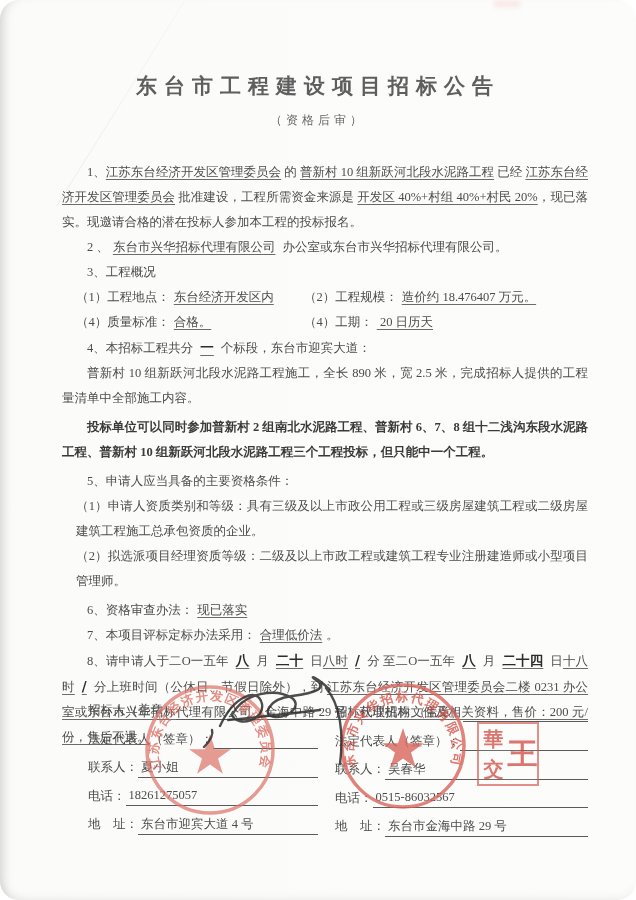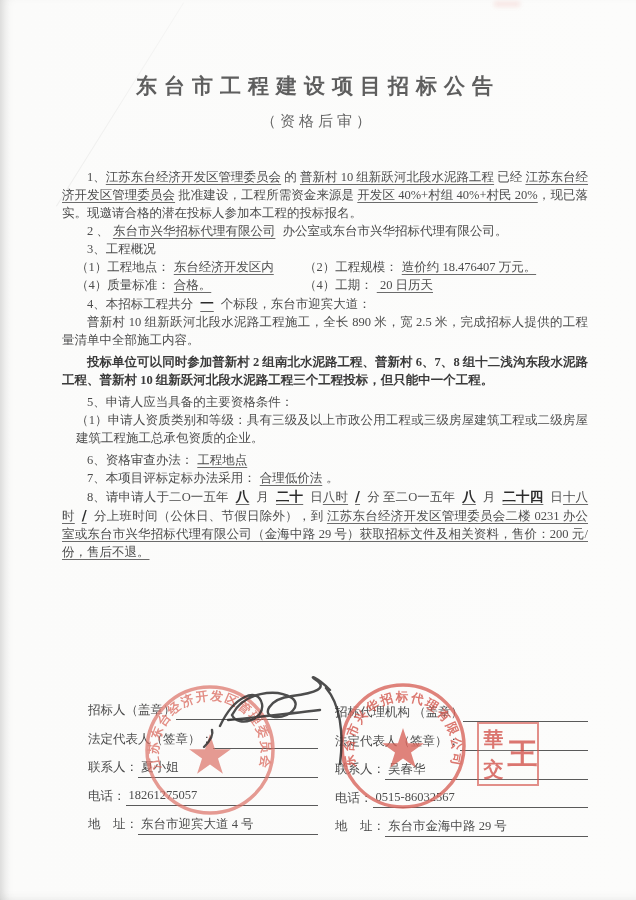--- a/index.html
+++ b/index.html
@@ -2,38 +2,39 @@
 <html><head>
 <meta charset="utf-8">
 <style>
   html,body{margin:0;padding:0;background:#ffffff;}
   .page{
     position:relative;width:636px;height:900px;overflow:hidden;
     background:linear-gradient(90deg,#f4f4f3 0px,#fbfbfa 10px,#fcfcfb 100%);
     font-family:"Liberation Serif","DejaVu Serif",serif;
     color:#4c4c4c;
     box-shadow:inset 10px 0 14px -10px rgba(0,0,0,.18), inset 0 -8px 12px -8px rgba(0,0,0,.07);
+    border-radius:19px;
   }
   .crease{
     position:absolute;left:56px;top:206px;width:240px;height:1px;
     background:linear-gradient(90deg,#ededec,#f5f5f4);
     transform:rotate(-58deg);transform-origin:0 0;
   }
   .smudge{position:absolute;left:494px;top:1px;width:26px;height:6px;background:#f6dfdd;filter:blur(2px);opacity:.7;}
   .title{
     position:absolute;left:0;top:72px;width:100%;text-align:center;
     font-size:21px;font-weight:700;letter-spacing:7px;color:#5e5e5e;margin:0;
   }
   .subtitle{
     position:absolute;left:0;top:112px;width:100%;text-align:center;
-    font-size:15px;letter-spacing:4px;color:#666;
+    font-size:12px;letter-spacing:4px;color:#666;
   }
   .content{
-    position:absolute;left:62px;top:168px;width:526px;
-    font-size:12.5px;line-height:18px;text-align:justify;
+    position:absolute;left:62px;top:160px;width:526px;
+    font-size:12.5px;line-height:25px;text-align:justify;
   }
   .content p{margin:0;text-indent:2em;}
   .u{text-decoration:underline;text-decoration-color:#6b6b6b;text-underline-offset:3px;}
   .pad{padding:0 4px;}
   .hand{font-weight:700;color:#2c2c2c;font-size:13.5px;padding:0 7px;font-family:"DejaVu Sans",sans-serif;}
   .boldp{font-weight:700;color:#3a3a3a;}
   .overview-row{display:flex;text-indent:0 !important;}
   .overview-row .cell1{width:242px;padding-left:14px;box-sizing:border-box;}
   .overview-row .cell2{flex:1;}
   .item-ind{padding-left:14px;text-indent:0 !important;}
@@ -88,23 +89,24 @@
     </div>
 
     <p><span>4、本招标工程共分</span><span class="hand u">一</span><span>个标段，东台市迎宾大道：</span></p>
     <p>普新村 10 组新跃河北段水泥路工程施工，全长 890 米，宽 2.5 米，完成招标人提供的工程量清单中全部施工内容。</p>
     <div class="sp6"></div>
     <p class="boldp">投标单位可以同时参加普新村 2 组南北水泥路工程、普新村 6、7、8 组十二浅沟东段水泥路工程、普新村 10 组新跃河北段水泥路工程三个工程投标，但只能中一个工程。</p>
     <div class="sp6"></div>
 
     <p>5、申请人应当具备的主要资格条件：</p>
     <p class="item-ind">（1）申请人资质类别和等级：具有三级及以上市政公用工程或三级房屋建筑工程或二级房屋建筑工程施工总承包资质的企业。</p>
+    <p class="item-ind">（2）拟选派项目经理资质等级：二级及以上市政工程或建筑工程专业注册建造师或小型项目管理师。</p>
     <div class="sp6"></div>
 
-    <p><span>6、资格审查办法：</span><span class="u pad">工程地点</span></p>
+    <p><span>6、资格审查办法：</span><span class="u pad">现已落实</span></p>
     <p><span>7、本项目评标定标办法采用：</span><span class="u pad">合理低价法</span><span>。</span></p>
 
     <p><span>8、请申请人于二О一五年</span><span class="hand u">八</span><span>月</span><span class="hand u">二十</span><span>日</span><span class="u">八时</span><span class="hand u">/</span><span>分 至二О一五年</span><span class="hand u">八</span><span>月</span><span class="hand u">二十四</span><span>日</span><span class="u">十八时</span><span class="hand u">/</span><span>分上班时间（公休日、节假日除外），到 </span><span class="u">江苏东台经济开发区管理委员会二楼 0231 办公室或东台市兴华招标代理有限公司（金海中路 29 号）获取招标文件及相关资料，售价：200 元/份，售后不退。</span></p>
 
   </div>
 
   <div class="sig-block" style="left:88px;top:702px;width:230px;">
     <div class="sig-row">
         <span class="sig-label">招标人（盖章）</span>
         <span class="sig-line"></span>

